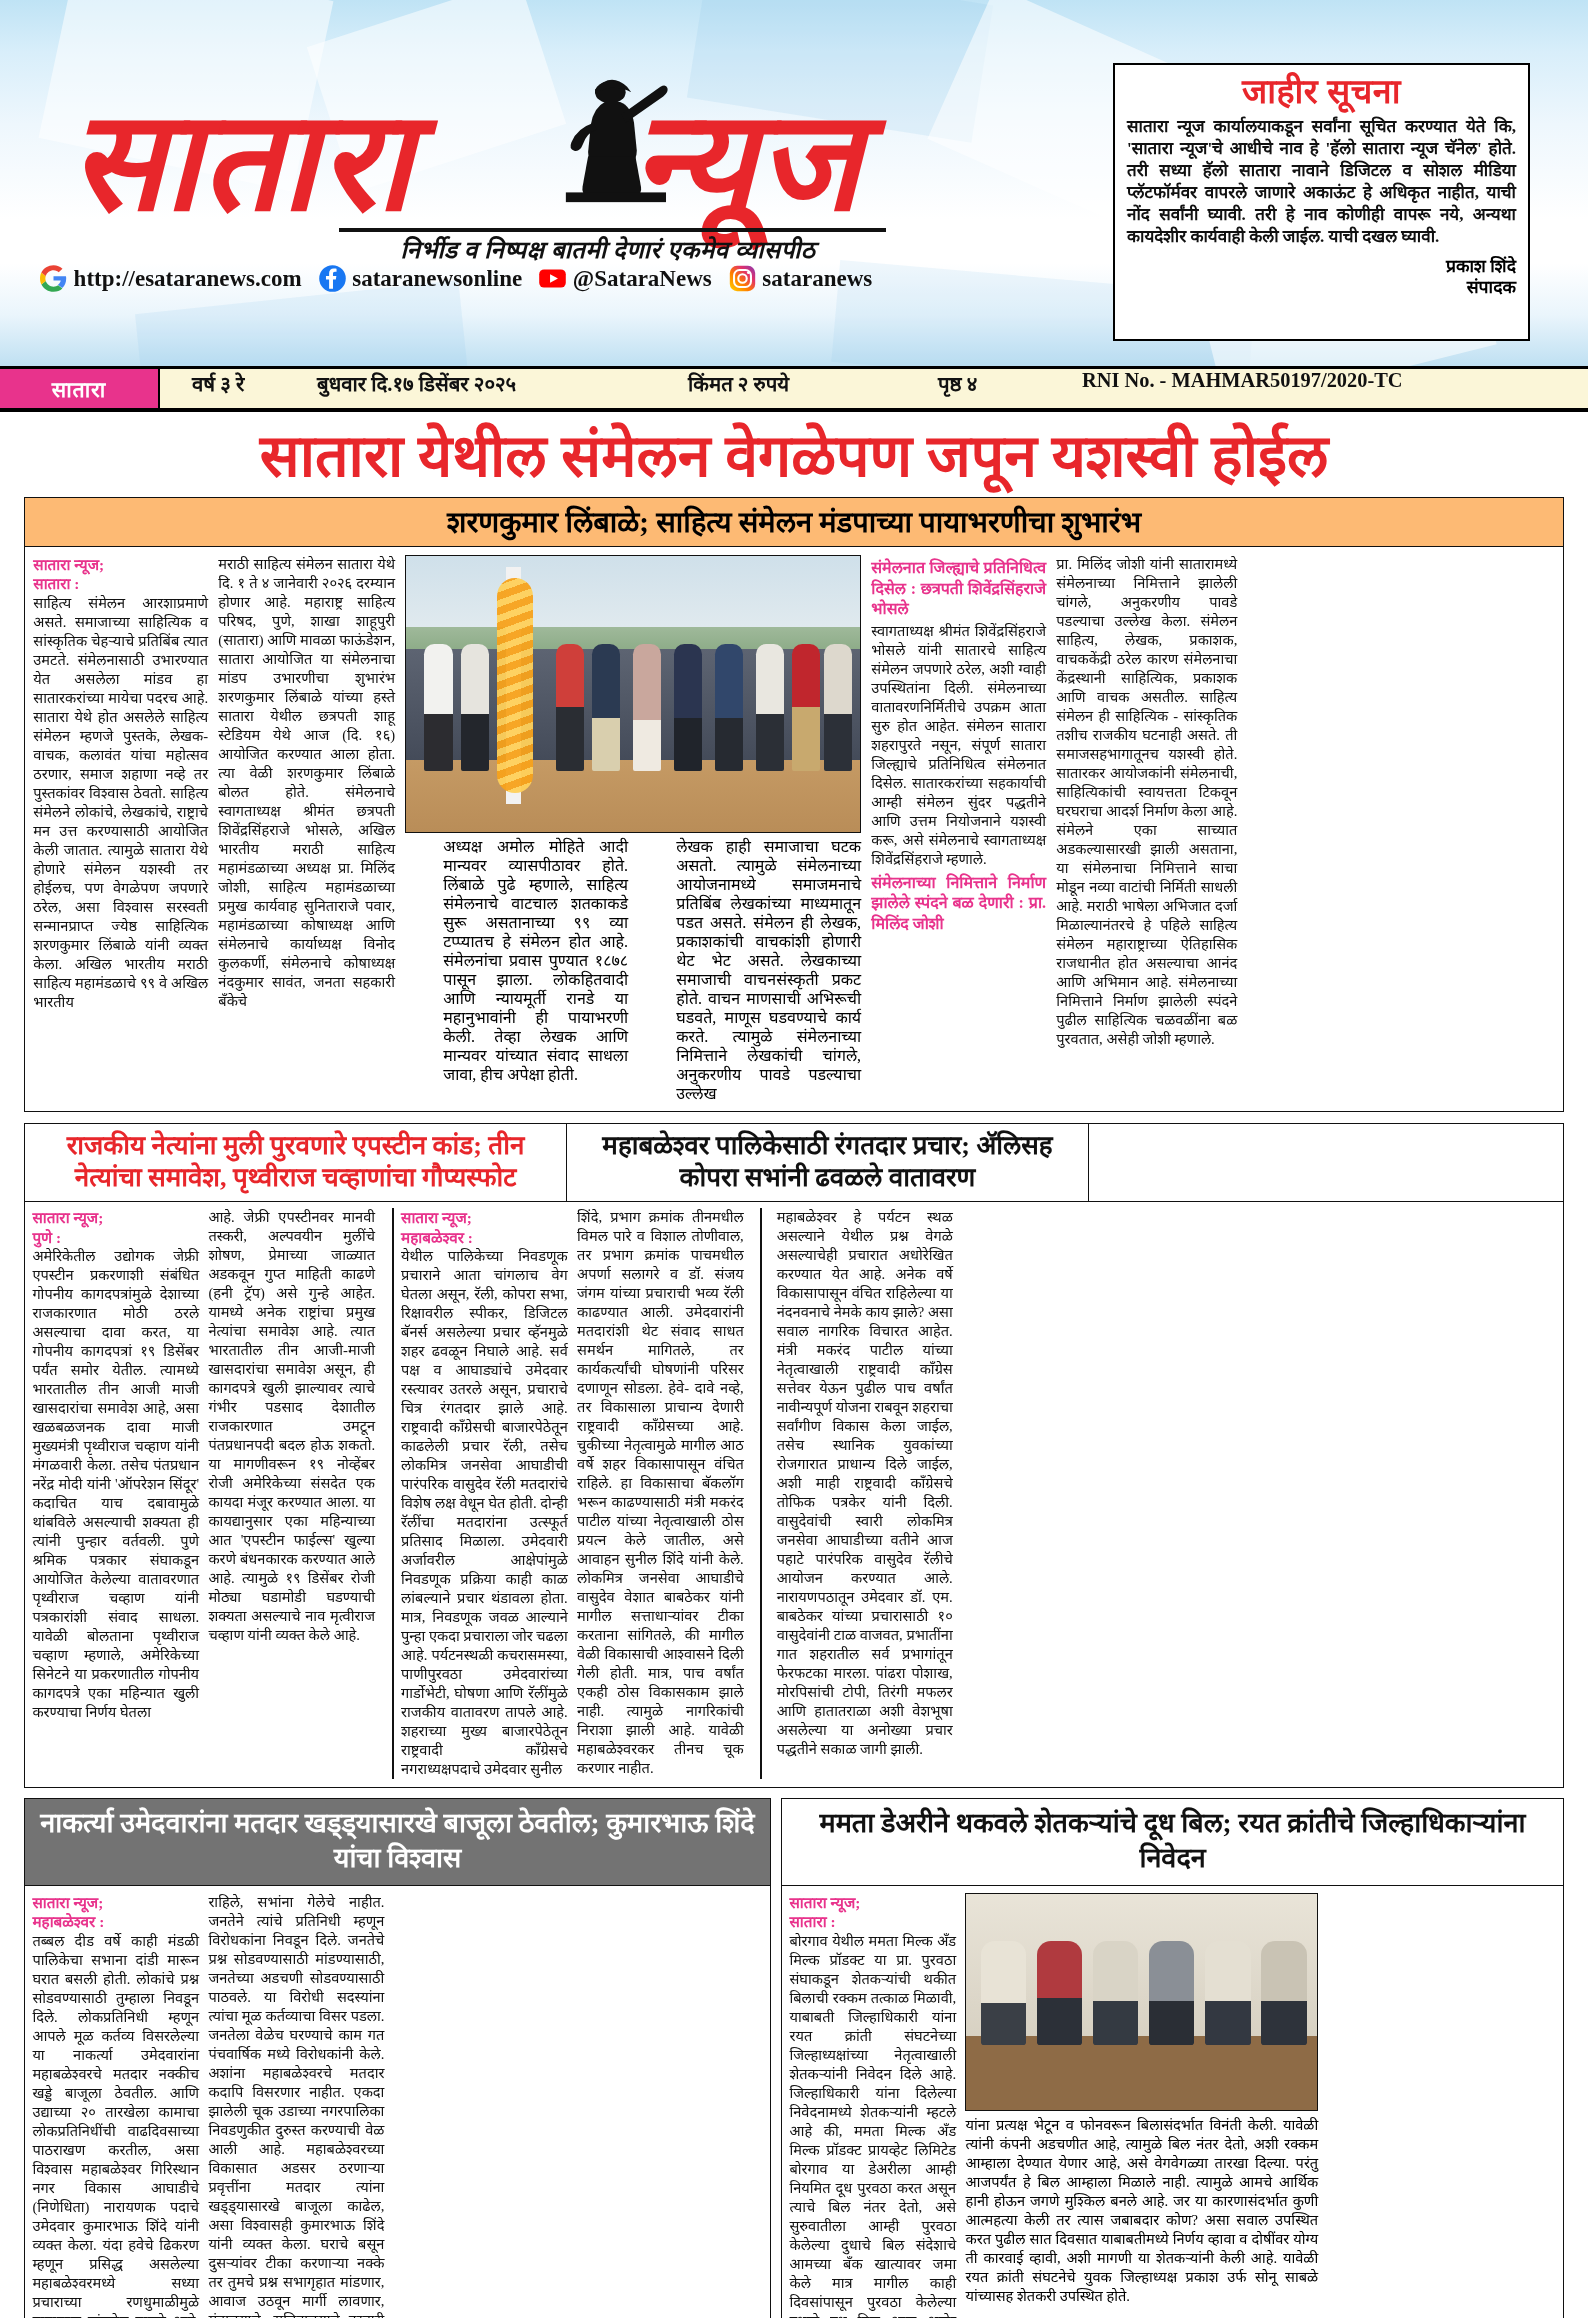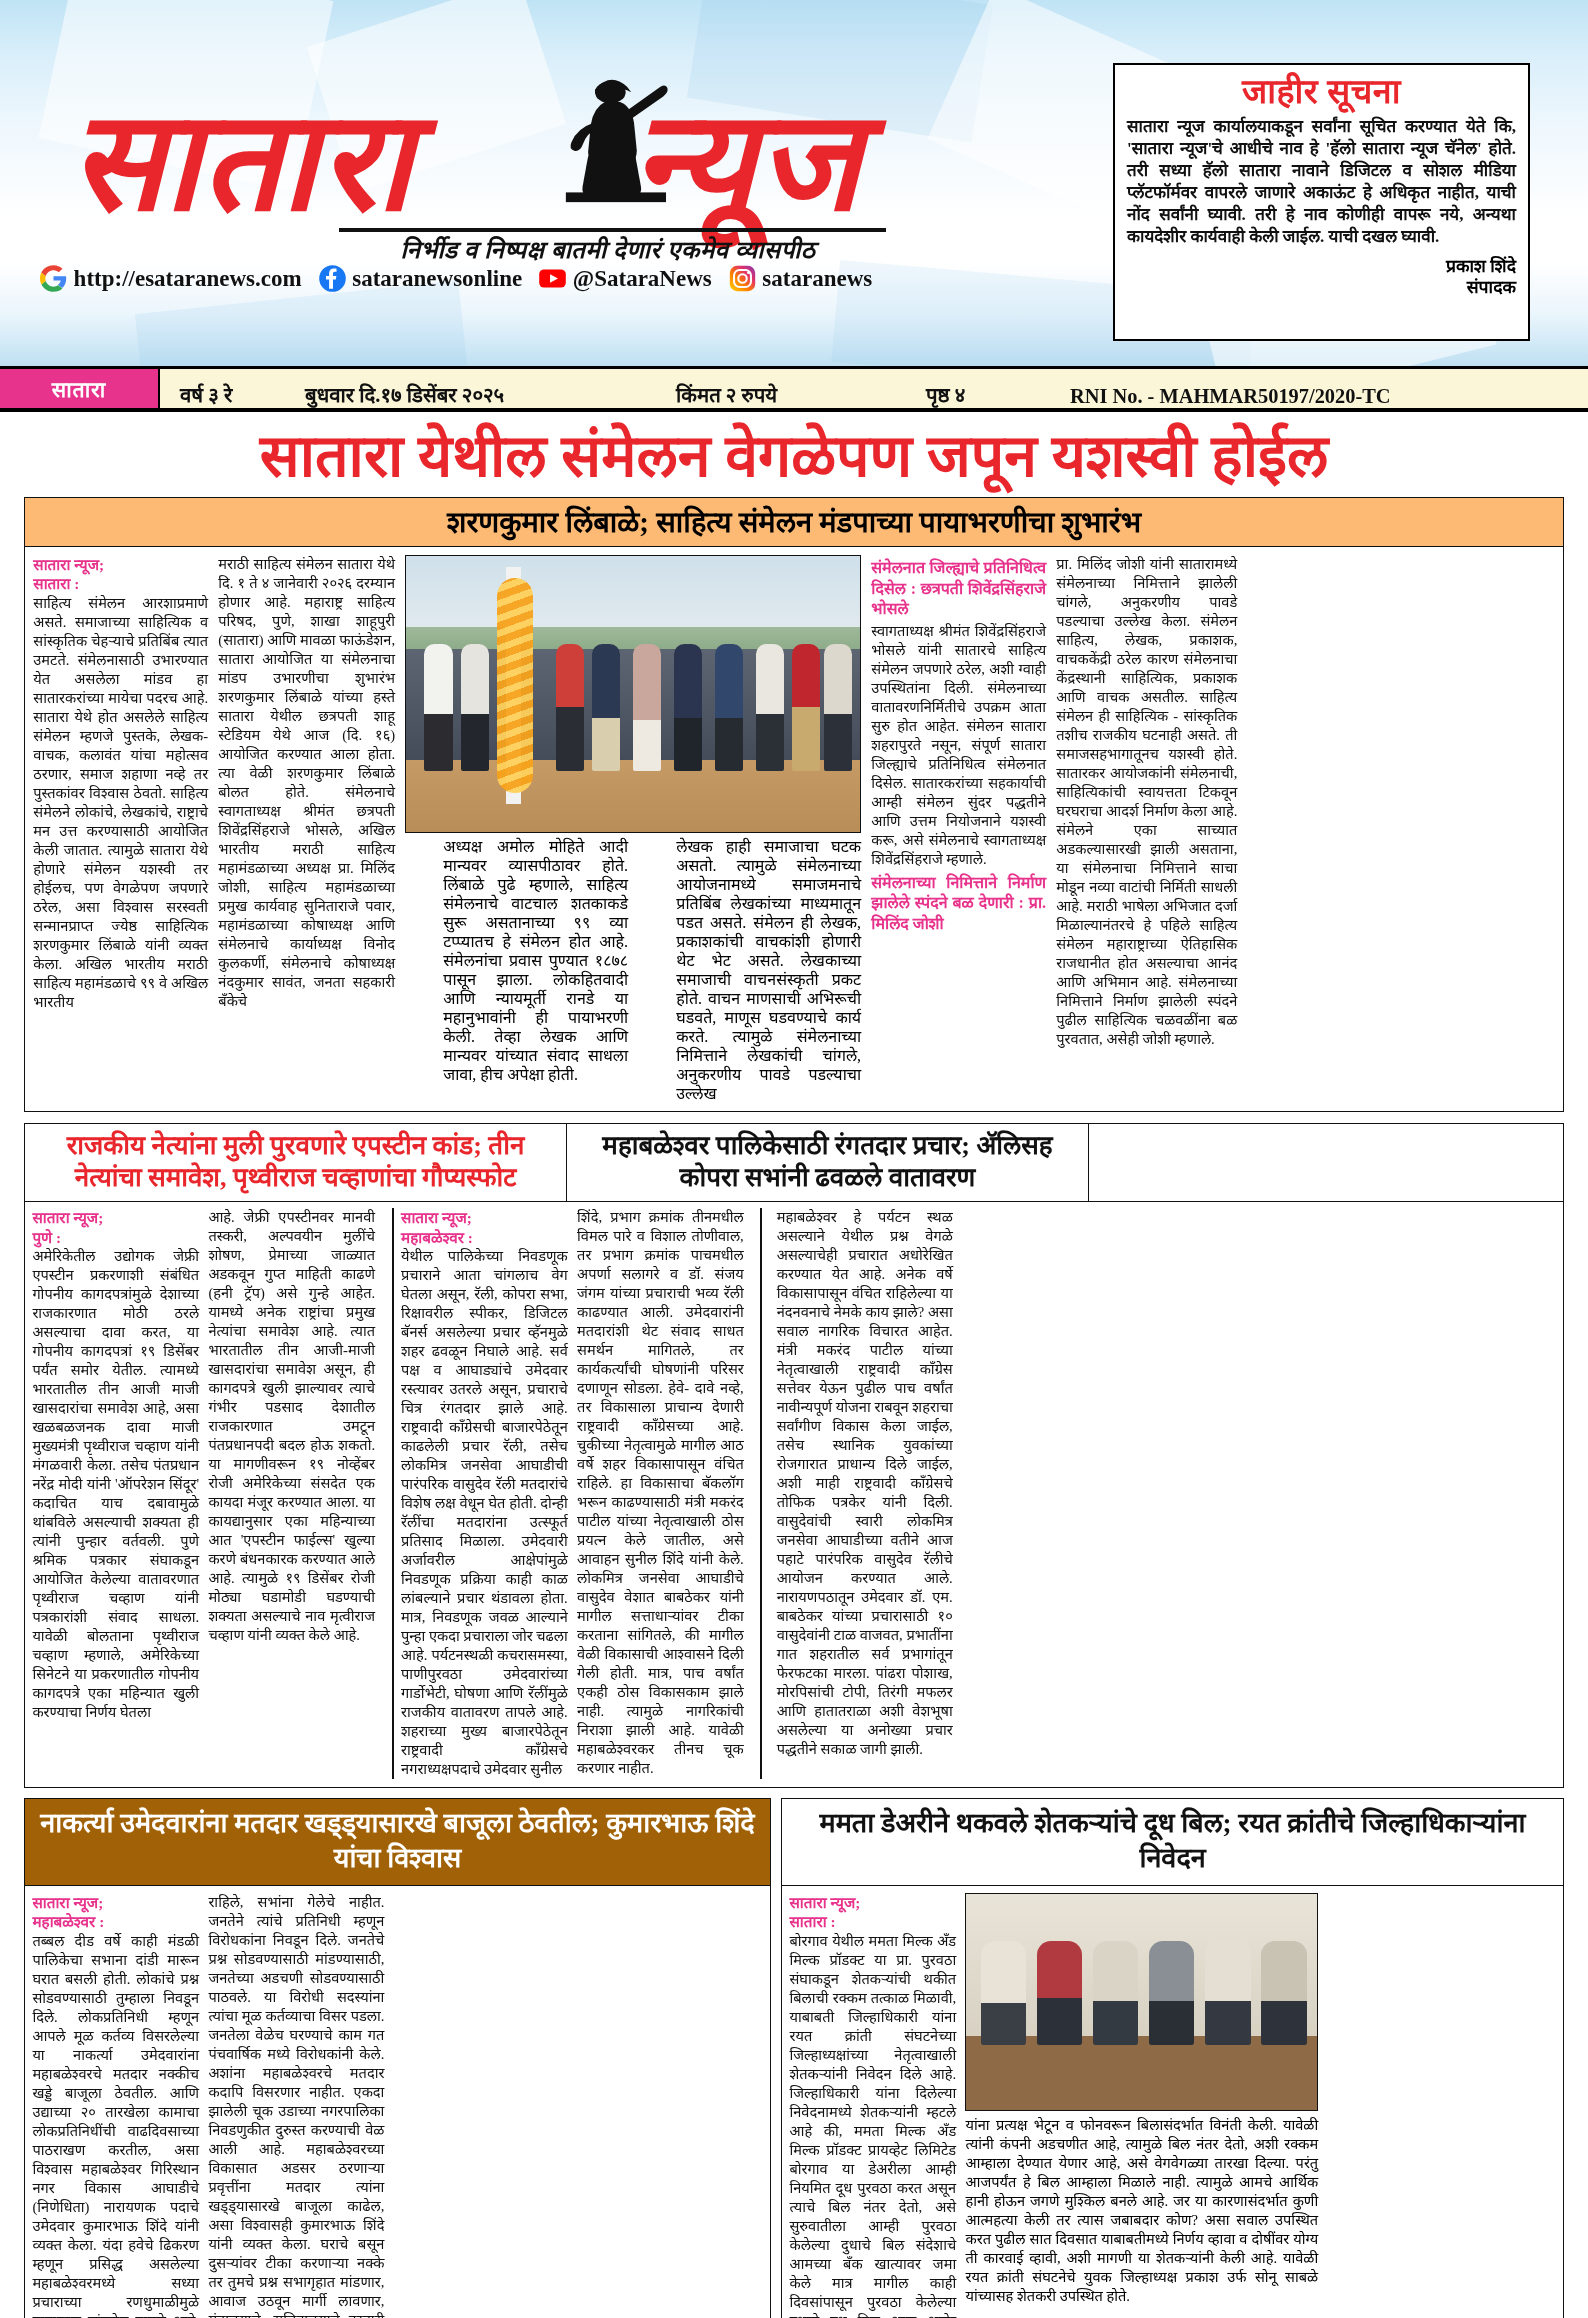--- a/index.html
+++ b/index.html
@@ -72,22 +72,22 @@
     border-top:3.2px solid #000;border-bottom:4.2px solid #000;
     display:flex;align-items:center;
   }
   .infostrip .cityflag{
     width:160px;height:39px;background:#e8338c;color:#fff;
     display:flex;align-items:center;justify-content:center;
     font-weight:bold;font-size:21.3px;letter-spacing:0.9px;
     border-right:2.8px solid #000;box-sizing:border-box;
   }
   .infostrip .bits{
-    flex:1;display:flex;align-items:flex-end;height:39px;
-    font-weight:bold;font-size:20.4px;color:#111;padding-left:20px;box-sizing:border-box;
+    flex:1;display:flex;align-items:flex-start;height:39px;
+    font-weight:bold;font-size:20.4px;color:#111;padding-left:32px;box-sizing:border-box;
   }
   .infostrip .bits span{white-space:nowrap;}
   .b-year{width:125px;}
   .b-date{width:371px;}
   .b-price{width:250px;}
   .b-pages{width:144px;}
   .b-rni{}
 
   
   .mainhead{
@@ -141,21 +141,21 @@
   .s2c{width:176px;padding-right:9.3px;box-sizing:border-box;}
   .s2c.last{padding-right:0;margin-left:7px;}
   .divv{width:1.9px;background:#111;margin:0 7.4px;align-self:stretch;}
 
   
   .sec3{display:flex;margin:10.2px 24px 18.5px;}
   .box3{border:1.9px solid #111;box-sizing:border-box;}
   .box3.left{width:747px;margin-right:10.2px;}
   .box3.right{width:783px;}
   .redbanner{
-    background:#a16207;color:#fff;font-weight:bold;text-align:center;
+    background:#737373;color:#fff;font-weight:bold;text-align:center;
     font-size:27px;line-height:35px;padding:7.4px 8.3px 9.3px;border-bottom:1.9px solid #111;
   }
   .plainbanner{
     background:#fff;color:#111;font-weight:bold;text-align:center;
     font-size:27px;line-height:35px;padding:7.4px 8.3px 9.3px;border-bottom:1.9px solid #111;
   }
   .b3body{display:flex;padding:6.5px 7.4px 8.3px;box-sizing:border-box;}
   .b3c{width:176px;padding-right:9.3px;box-sizing:border-box;}
   .b3c.last{padding-right:0;}
   .photo2{width:100%;height:199px;background:#cfd4d8;border:1.9px solid #111;box-sizing:border-box;position:relative;overflow:hidden;}

